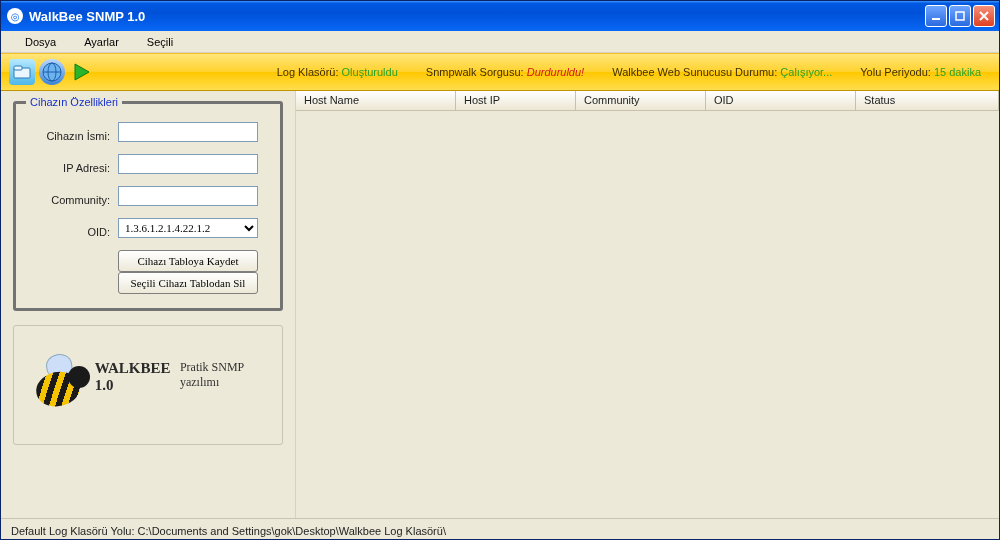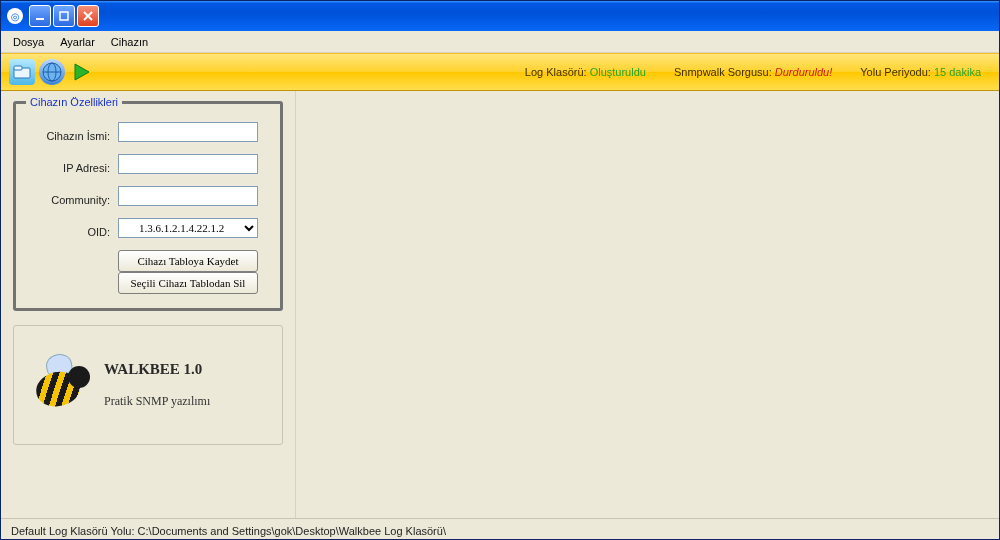--- a/index.html
+++ b/index.html
@@ -43,21 +43,21 @@
 .win-close { background: linear-gradient(to bottom, #f59079, #e24021); color: white; }
 .menubar {
   height: 22px;
   background: #ece9d8;
   display: flex;
   align-items: center;
   padding: 0 6px;
   gap: 4px;
   border-bottom: 1px solid #d6d2c2;
 }
-.menubar span { padding: 2px 6px; cursor: default; }
+.menubar span { padding: 2px 6px; cursor: default; margin-left: 12px; }
 .toolbar {
   height: 38px;
   background: linear-gradient(to bottom, #ffe57a 0%, #ffd22c 50%, #ffc800 51%, #ffde4e 100%);
   border-top: 1px solid #f7bf25;
   border-bottom: 1px solid #c19300;
   display: flex;
   align-items: center;
   padding: 0 8px;
 }
 .tool-icons { display: flex; gap: 4px; align-items: center; }
@@ -100,21 +100,21 @@
   padding: 0 4px;
   color: #1631cc;
   font-size: 11px;
 }
 .form-row { display: flex; align-items: flex-end; margin-bottom: 12px; }
 .form-row label { width: 80px; text-align: right; margin-right: 8px; color: #222; }
 .form-row input, .form-row select {
   width: 140px; height: 20px;
   border: 1px solid #7f9db9;
   font-family: Tahoma; font-size: 11px;
-  padding: 1px 16px;
+  padding: 1px 2px;
   background: white;
 }
 .form-row select { width: 140px; }
 .btn-row { margin-left: 88px; margin-bottom: 0; }
 .xp-btn {
   height: 22px;
   padding: 0 10px;
   border: 1px solid #7f7f7f;
   border-radius: 3px;
   background: linear-gradient(to bottom, #fff, #ece9d8);
@@ -150,21 +150,21 @@
   border-radius: 50%;
 }
 .bee-wing {
   position: absolute; left: 22px; top: 4px;
   width: 26px; height: 22px;
   background: rgba(200,220,255,0.85);
   border: 1px solid #8ab;
   border-radius: 60% 60% 40% 40%;
   transform: rotate(-10deg);
 }
-.brand-text { display: flex; flex-direction: column; justify-content: flex-end; }
+.brand-text { display: flex; flex-direction: row; justify-content: flex-end; }
 .brand-title { font-family: "Comic Sans MS", cursive; font-size: 15px; font-weight: bold; color: #2a2a2a; margin-bottom: 16px; }
 .brand-sub { font-family: "Comic Sans MS", cursive; font-size: 12px; color: #333; }
 .right-pane {
   flex: 1;
   background: #ece9d8;
   padding: 0;
   border-left: 1px solid #d6d2c2;
 }
 .table-header {
   height: 20px;
@@ -191,20 +191,21 @@
   padding: 0 10px;
   background: #ece9d8;
   color: #222;
 }
 </style>
 </head>
 <body>
 
 <div class="titlebar">
   <div class="titlebar-icon">◎</div>
+  <div class="titlebar-text">WalkBee SNMP 1.0</div>
   <div class="win-controls">
     <div class="win-btn win-min">
       <svg width="10" height="10">
           <rect x="1" y="7" width="8" height="2" fill="white"></rect>
         </svg>
     </div>
     <div class="win-btn win-max">
       <svg width="10" height="10">
           <rect x="1" y="1" width="8" height="8" fill="none" stroke="white" stroke-width="1.5"></rect>
         </svg>
@@ -214,21 +215,21 @@
           <line x1="1" y1="1" x2="9" y2="9" stroke="white" stroke-width="2"></line>
           <line x1="9" y1="1" x2="1" y2="9" stroke="white" stroke-width="2"></line>
         </svg>
     </div>
   </div>
 </div>
 
 <div class="menubar">
   <span>Dosya</span>
   <span>Ayarlar</span>
-  <span>Cihazın</span>
+  <span>Seçili</span>
 </div>
 
 <div class="toolbar">
   <div class="tool-icons">
     <div class="tool-icon log">
       <svg width="18" height="16">
           <rect x="1" y="4" width="16" height="10" rx="1" fill="#eaf6ff" stroke="#2a7ab8"></rect>
           <rect x="1" y="2" width="8" height="4" rx="1" fill="#eaf6ff" stroke="#2a7ab8"></rect>
         </svg>
     </div>
@@ -248,20 +249,24 @@
   <div class="status-line">
     <span class="status-item">
       <span>Log Klasörü:</span>
       <span class="green">Oluşturuldu</span>
     </span>
     <span class="status-item">
       <span>Snmpwalk Sorgusu:</span>
       <span class="red">Durduruldu!</span>
     </span>
     <span class="status-item">
+      <span>Walkbee Web Sunucusu Durumu:</span>
+      <span class="green">Çalışıyor...</span>
+    </span>
+    <span class="status-item">
       <span>Yolu Periyodu:</span>
       <span class="green">15 dakika</span>
     </span>
   </div>
 </div>
 
 <div class="main">
   <div class="left-pane">
 
     <div class="groupbox">
@@ -302,19 +307,26 @@
       </div>
       <div class="brand-text">
         <div class="brand-title">WALKBEE 1.0</div>
         <div class="brand-sub">Pratik SNMP yazılımı</div>
       </div>
     </div>
 
   </div>
 
   <div class="right-pane">
+    <div class="table-header">
+      <div class="th hn">Host Name</div>
+      <div class="th hip">Host IP</div>
+      <div class="th com">Community</div>
+      <div class="th oid">OID</div>
+      <div class="th stat">Status</div>
+    </div>
     <div class="table-body"></div>
   </div>
 </div>
 
 <div class="statusbar">
   <span>Default Log Klasörü Yolu: C:\Documents and Settings\gok\Desktop\Walkbee Log Klasörü\</span>
 </div>
 
 </body></html>

